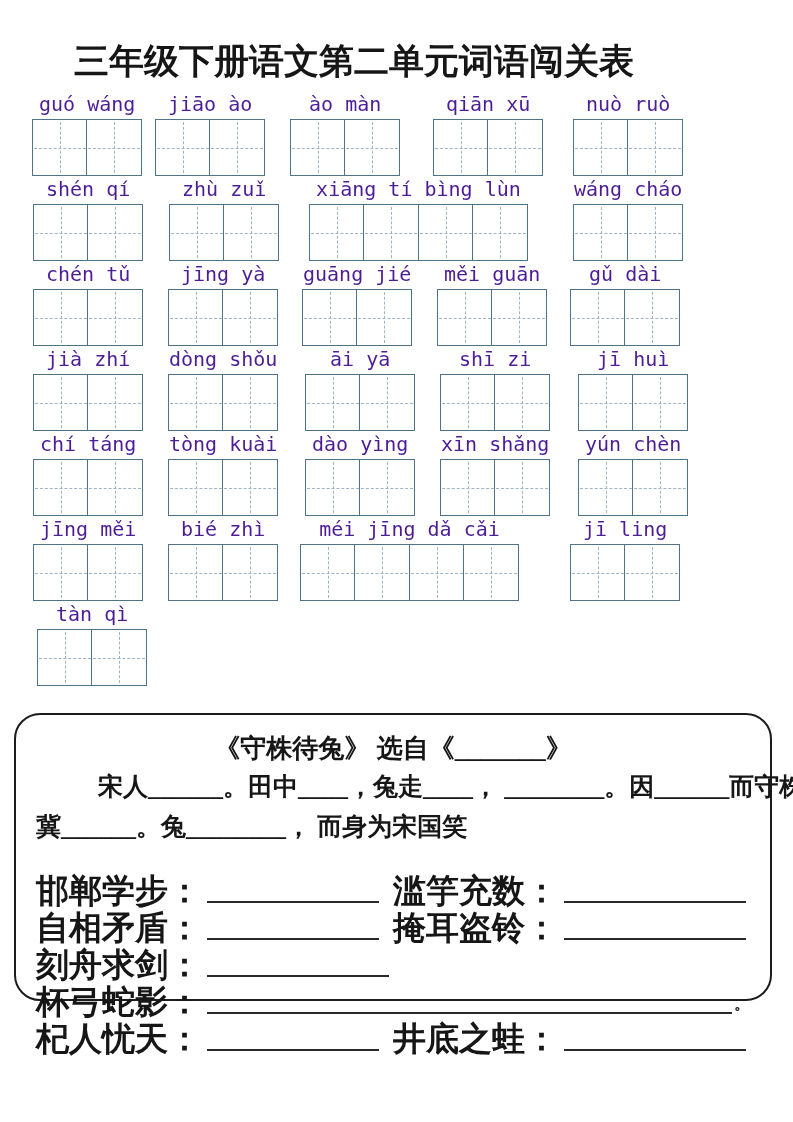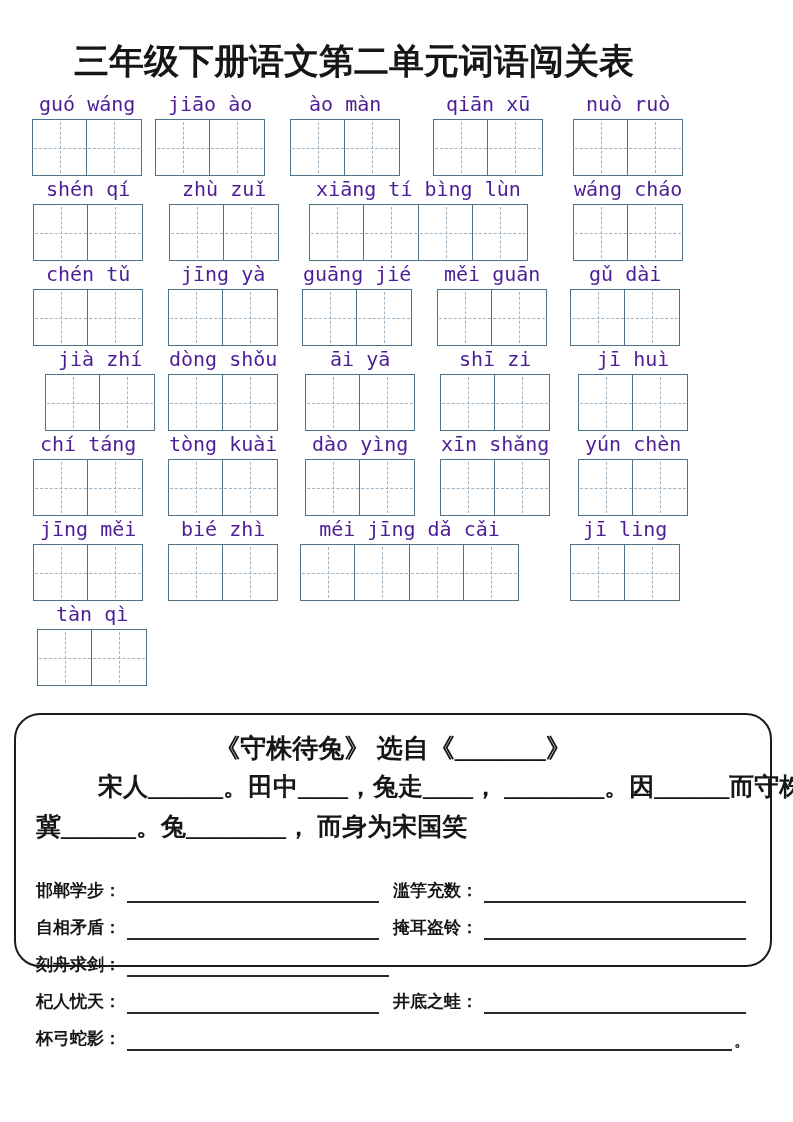--- a/index.html
+++ b/index.html
@@ -41,39 +41,39 @@
   .cell::before{
     content:'';position:absolute;left:50%;top:2px;bottom:2px;
     border-left:1.4px dashed var(--grid-dash);
   }
   .cell::after{
     content:'';position:absolute;top:50%;left:1px;right:1px;
     border-top:1.4px dashed var(--grid-dash);
   }
   
   .story-box{
-    position:absolute;left:14px;top:713px;width:758px;height:254px;
+    position:absolute;left:14px;top:713px;width:758px;height:288px;
     border:2.5px solid #1c1c1c;border-radius:26px;
     box-sizing:border-box;padding:16px 20px 0 20px;
   }
   .story-heading{
     text-align:center;font-size:26px;font-weight:bold;
     line-height:36px;white-space:nowrap;
   }
   .story-line{
     margin:0;font-size:25px;font-weight:bold;line-height:40px;
     white-space:nowrap;
   }
   .story-line.indent{text-indent:62px;}
   
   .idioms{margin-top:24px;}
   .idiom-row{display:flex;height:37px;align-items:flex-end;}
   .idiom-col{flex:0 0 50%;display:flex;align-items:flex-end;box-sizing:border-box;}
   .idiom-label{
-    font-size:17px;font-weight:bold;line-height:34px;white-space:nowrap;
+    font-size:33px;font-weight:bold;line-height:34px;white-space:nowrap;
   }
   .blank-line{
     flex:1 1 auto;height:0;border-bottom:2px solid #2a2a2a;
     margin:0 14px 5px 6px;
   }
   .idiom-col:last-child .blank-line{margin-right:4px;}
   .idiom-row.full .blank-line{margin-right:2px;}
   .period{font-size:16px;font-weight:bold;line-height:30px;}
 </style>
 </head>
@@ -177,21 +177,21 @@
           <div class="cell"></div>
         </div>
       </div>
       <div class="word" style="left: 570px; top: 261px;">
         <div class="pinyin">gǔ dài</div>
         <div class="boxes">
           <div class="cell"></div>
           <div class="cell"></div>
         </div>
       </div>
-      <div class="word" style="left: 45px; top: 346px;">
+      <div class="word" style="left: 33px; top: 346px;">
         <div class="pinyin">jià zhí</div>
         <div class="boxes">
           <div class="cell"></div>
           <div class="cell"></div>
         </div>
       </div>
       <div class="word" style="left: 168px; top: 346px;">
         <div class="pinyin">dòng shǒu</div>
         <div class="boxes">
           <div class="cell"></div>
@@ -318,33 +318,33 @@
           <span class="idiom-label">掩耳盗铃：</span>
           <span class="blank-line"></span>
         </div>
       </div>
       <div class="idiom-row">
         <div class="idiom-col">
           <span class="idiom-label">刻舟求剑：</span>
           <span class="blank-line"></span>
         </div>
       </div>
-      <div class="idiom-row">
-        <div class="idiom-col">
-          <span class="idiom-label">杞人忧天：</span>
-          <span class="blank-line"></span>
-        </div>
-        <div class="idiom-col">
-          <span class="idiom-label">井底之蛙：</span>
-          <span class="blank-line"></span>
-        </div>
-      </div>
       <div class="idiom-row full">
         <div class="idiom-col" style="flex:1 1 100%;">
           <span class="idiom-label">杯弓蛇影：</span>
           <span class="blank-line"></span>
           <span class="period">。</span>
         </div>
       </div>
+      <div class="idiom-row">
+        <div class="idiom-col">
+          <span class="idiom-label">杞人忧天：</span>
+          <span class="blank-line"></span>
+        </div>
+        <div class="idiom-col">
+          <span class="idiom-label">井底之蛙：</span>
+          <span class="blank-line"></span>
+        </div>
+      </div>
     </div>
   </div>
 
 </div>
 
 </body></html>

